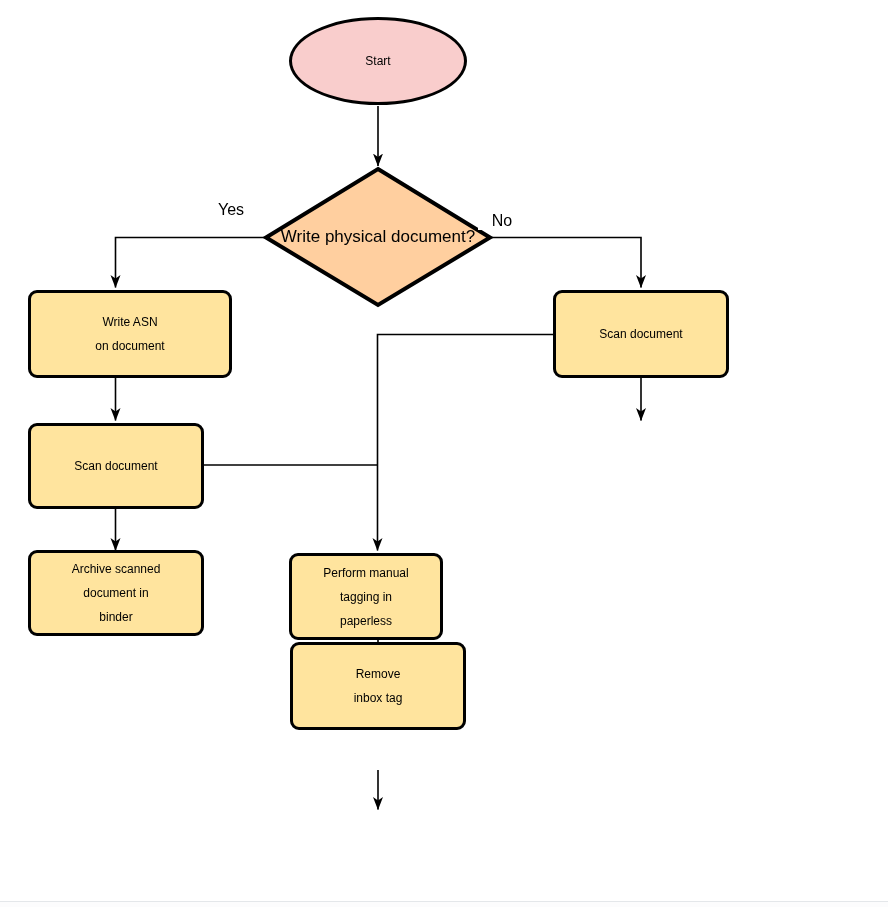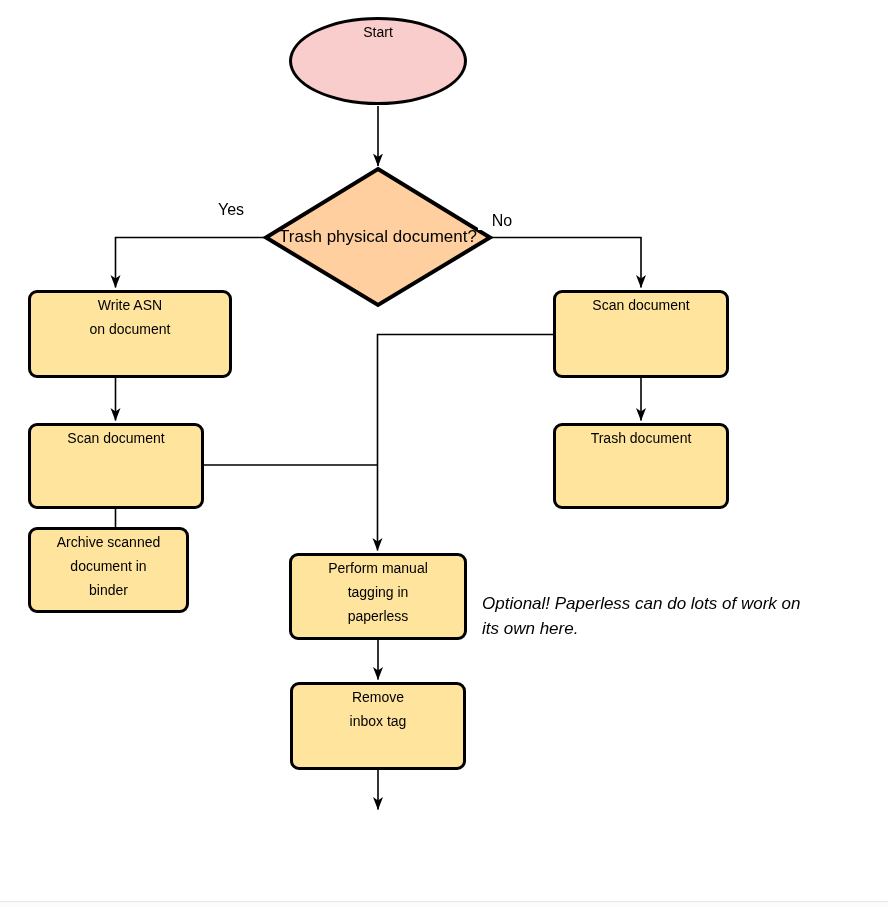--- a/index.html
+++ b/index.html
@@ -28,24 +28,25 @@
     stroke-width: 1.6;
   }
   .decision-poly {
     stroke: var(--stroke, #000);
     stroke-width: 4;
     stroke-linejoin: miter;
   }
   .node {
     position: absolute;
     display: flex;
+    align-items: center;
     justify-content: center;
     text-align: center;
     box-sizing: border-box;
-    font-size: 14px;
+    font-size: 12px;
     line-height: 24px;
     z-index: 2;
   }
   .node span { white-space: pre-line; }
   .process {
     background: var(--process-fill, #FFE49E);
     border: 3px solid var(--stroke, #000);
     border-radius: 9px;
   }
   .terminal {
@@ -116,60 +117,55 @@
     <path class="edge" d="M 378 770 V 809.5" marker-end="url(#arrowhead)"></path>
 
     <polygon class="decision-poly" points="378,169 490,237.5 378,305 266,237.5" fill="var(--decision-fill, #FFCF9F)"></polygon>
   </svg>
 
   <div class="node terminal" style="left:289px; top:17px; width:178px; height:88px;">
     <span>Start</span>
   </div>
 
   <div class="decision-label" style="left:266px; top:169px; width:224px; height:136px;">
-    <span>Trash physical
+    <span>Write physical
 document?</span>
   </div>
 
   <div class="edge-label" style="left:206px; top:201px; width:46px;">Yes</div>
   <div class="edge-label" style="left:478px; top:212px; width:44px;">No</div>
 
   <div class="node process" style="left:28px; top:290px; width:204px; height:88px;">
     <span>Write ASN
 on document</span>
   </div>
 
   <div class="node process" style="left:28px; top:423px; width:176px; height:86px;">
     <span>Scan document</span>
   </div>
 
-  <div class="node process" style="left:28px; top:527px; width:161px; height:86px;">
+  <div class="node process" style="left:28px; top:550px; width:176px; height:86px;">
     <span>Archive scanned
 document in
 binder</span>
   </div>
 
   <div class="node process" style="left:553px; top:290px; width:176px; height:88px;">
     <span>Scan document</span>
   </div>
 
-  <div class="node process" style="left:553px; top:423px; width:176px; height:86px;">
-    <span>Trash document</span>
-  </div>
 
-  <div class="node process" style="left:289px; top:553px; width:178px; height:87px;">
+  <div class="node process" style="left:289px; top:553px; width:154px; height:87px;">
     <span>Perform manual
 tagging in
 paperless</span>
   </div>
 
-  <div class="note" style="left:482px; top:591px; width:402px;">Optional! Paperless can do lots of work on
-its own here.</div>
 
-  <div class="node process" style="left:290px; top:682px; width:176px; height:88px;">
+  <div class="node process" style="left:290px; top:642px; width:176px; height:88px;">
     <span>Remove
 inbox tag</span>
   </div>
 
 
   <div class="page-boundary"></div>
 
 </div>
 
 </body></html>

